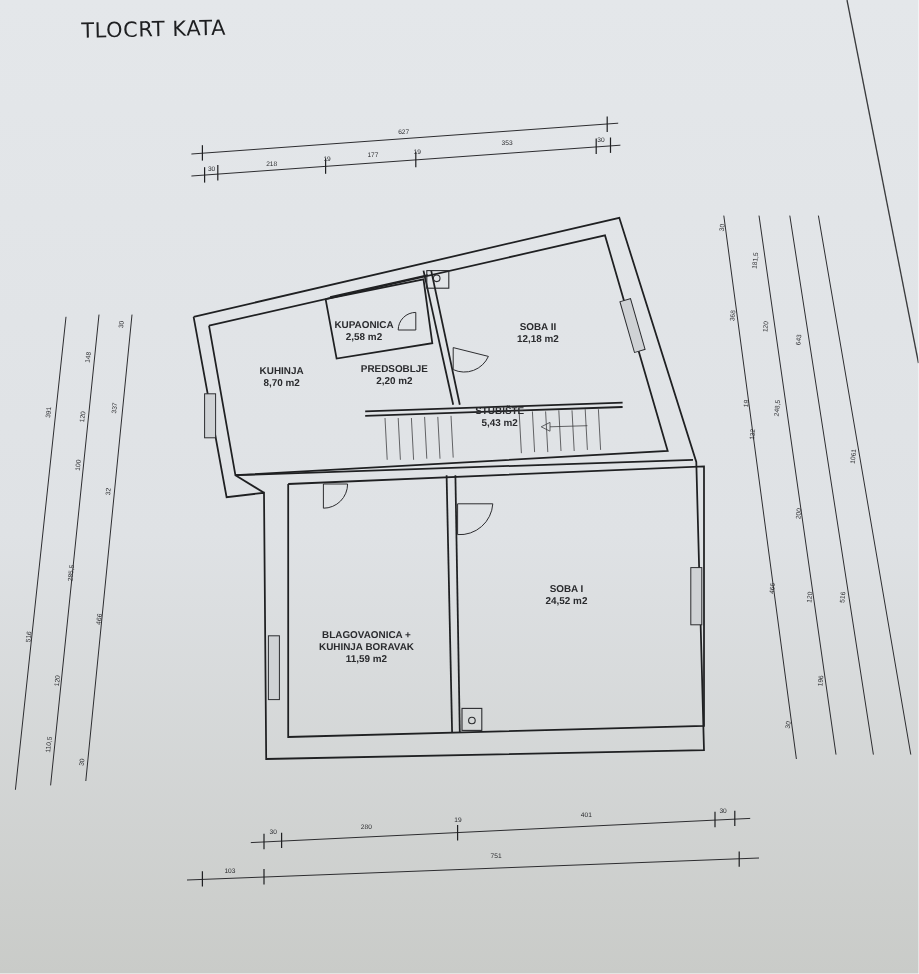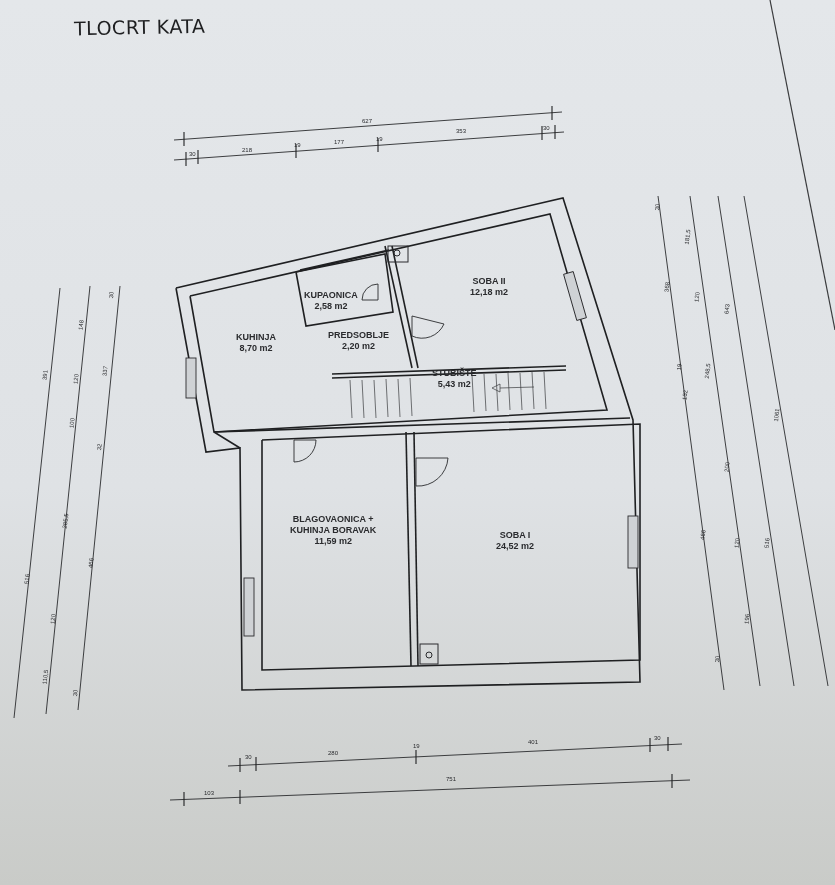--- a/index.html
+++ b/index.html
@@ -141,27 +141,27 @@
 
 <div class="room-label" style="left:304px; top:266px;margin-top:24px;">
   <span>KUPAONICA</span><span class="area">2,58 m2</span>
 </div>
 <div class="room-label" style="left:236px; top:332px;">
   <span>KUHINJA</span><span class="area">8,70 m2</span>
 </div>
 <div class="room-label" style="left:328px; top:330px;">
   <span>PREDSOBLJE</span><span class="area">2,20 m2</span>
 </div>
-<div class="room-label" style="left:470px; top:276px;">
+<div class="room-label" style="left:470px; top:292px;">
   <span>SOBA II</span><span class="area">12,18 m2</span>
 </div>
 <div class="room-label" style="left:432px; top:368px;">
   <span>STUBIŠTE</span><span class="area">5,43 m2</span>
 </div>
-<div class="room-label" style="left:290px; top:514px;">
+<div class="room-label" style="left:290px; top:572px;">
   <span style="display:block">BLAGOVAONICA +</span>
     <span style="display:block">KUHINJA BORAVAK</span>
     <span class="area">11,59 m2</span>
 </div>
 <div class="room-label" style="left:496px; top:530px;text-align:center;">
   <span>SOBA I</span><span class="area">24,52 m2</span>
 </div>
 
 <div class="dim" style="left:362px; top:118px;">627</div>
 <div class="dim" style="left:189px; top:151px;">30</div>

